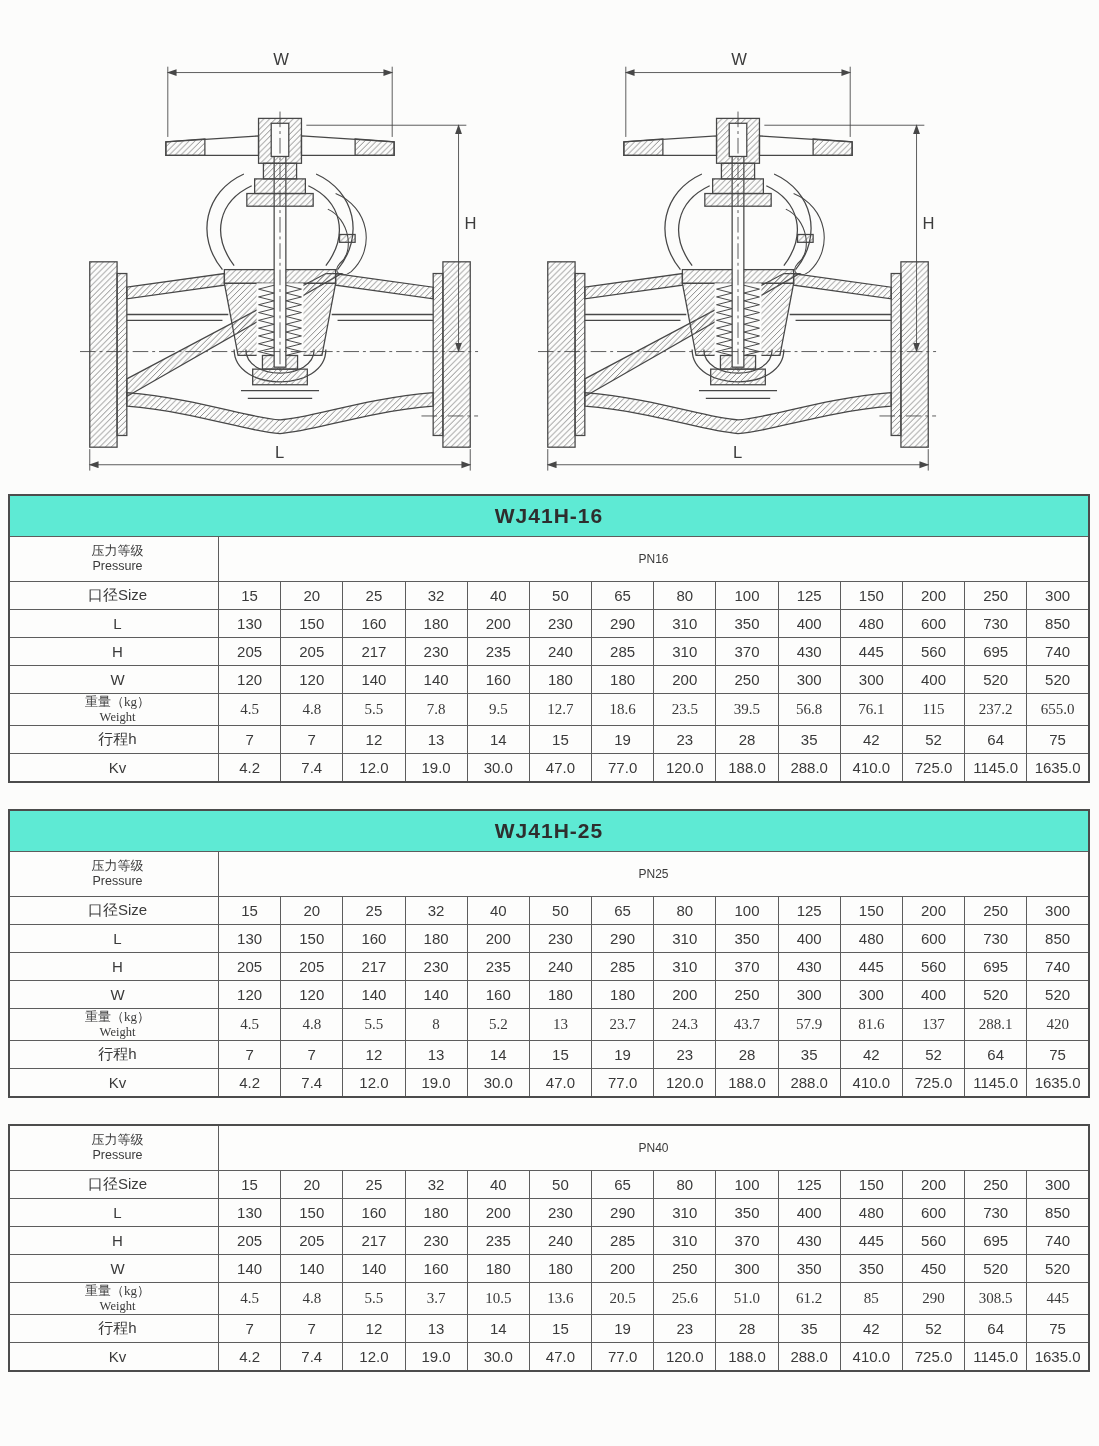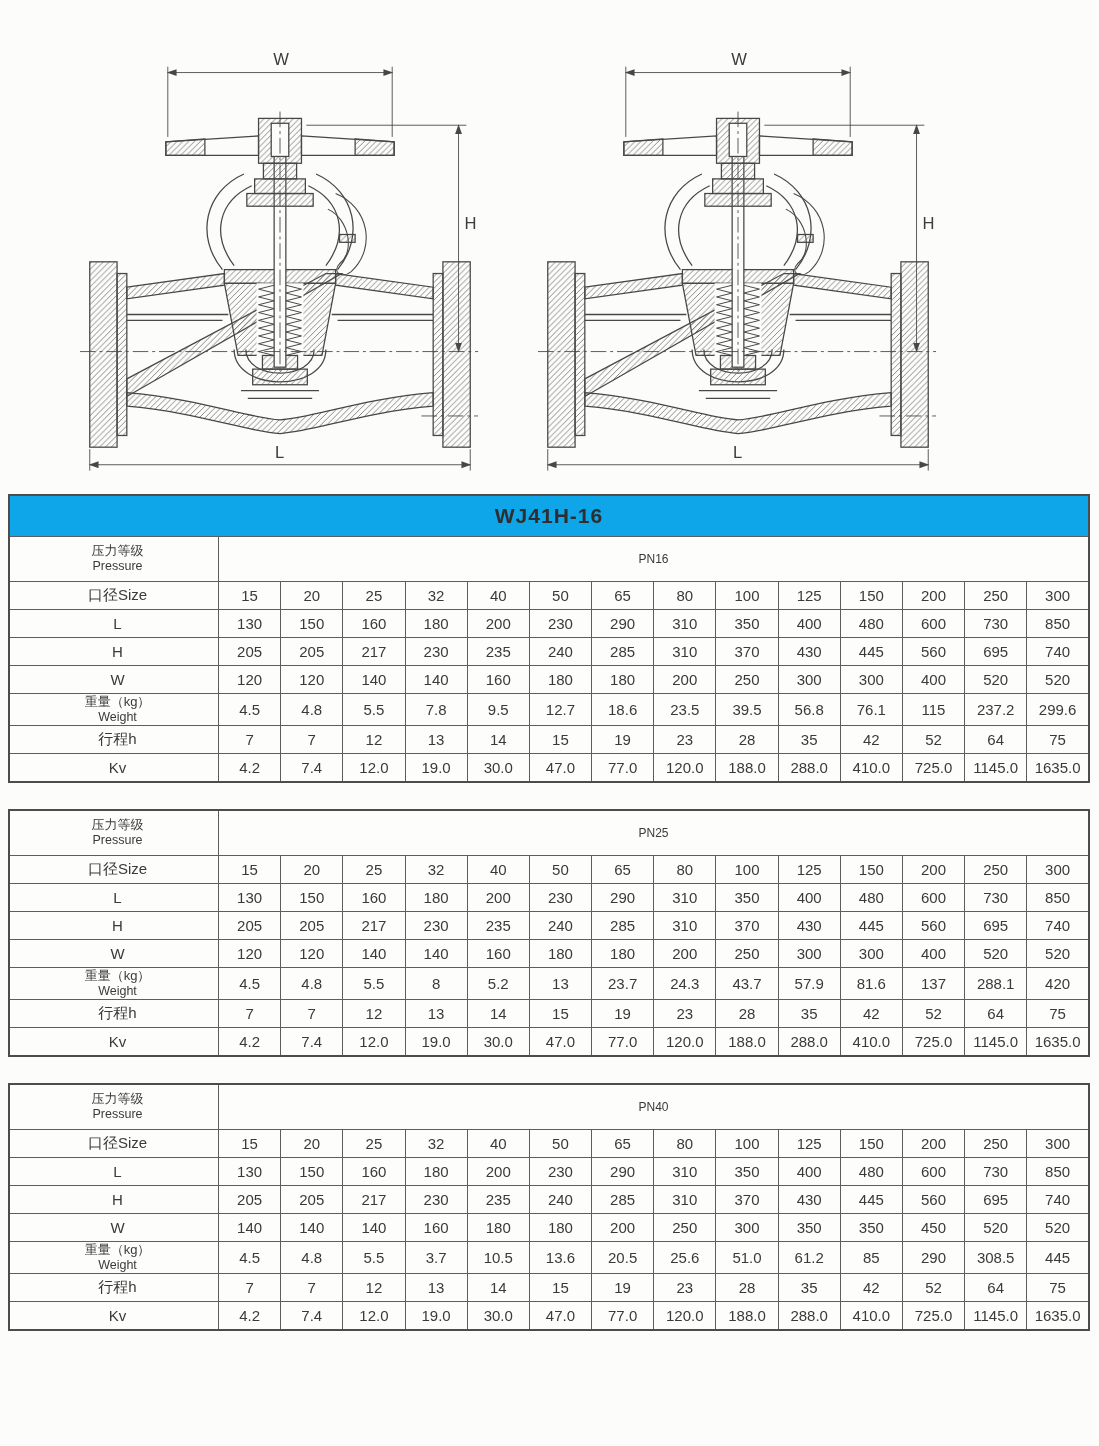--- a/index.html
+++ b/index.html
@@ -33,34 +33,34 @@
     border:1px solid #5d5d5d;
     text-align:center;
     vertical-align:middle;
     font-size:15px;
     color:#3a3a3a;
     padding:0 1px;
     overflow:hidden;
     white-space:nowrap;
   }
   table.spec td.title-cell{
-    background:#0ea5e9;
+    background:#5eead4;
     font-size:21px;
     font-weight:bold;
     letter-spacing:1px;
     height:40px;
     color:#2e2e2e;
   }
   table.spec td.pressure-label{height:44px;}
   table.spec td.pressure-value{font-size:12px;}
   table.spec td.row-label{font-size:15px;padding-left:8px;}
   .lbl-2line{font-size:12.5px;line-height:1.15;}
   .lbl-2line .cn{font-size:13px;}
   table.spec tr.data-row td{height:27px;}
-  table.spec tr.tall-row td{height:31px;}
+  table.spec tr.tall-row td{height:31px;font-family:Liberation Serif, serif;}
 </style>
 </head>
 <body>
 
 <div class="drawings">
 
   <svg class="valve-svg" width="400" height="465" viewBox="0 0 410 465" xmlns="http://www.w3.org/2000/svg">
     <defs>
       <pattern id="hatch" patternUnits="userSpaceOnUse" width="6" height="6">
         <path d="M-1,7 L7,-1" stroke="#6a6a6a" stroke-width="0.8"></path>
@@ -262,21 +262,21 @@
             <td>7.8</td>
             <td>9.5</td>
             <td>12.7</td>
             <td>18.6</td>
             <td>23.5</td>
             <td>39.5</td>
             <td>56.8</td>
             <td>76.1</td>
             <td>115</td>
             <td>237.2</td>
-            <td>299.6</td>
+            <td>655.0</td>
           </tr>
           <tr class="data-row">
             <td class="row-label">行程h</td>
             <td>7</td>
             <td>7</td>
             <td>12</td>
             <td>13</td>
             <td>14</td>
             <td>15</td>
             <td>19</td>
@@ -321,20 +321,23 @@
           <col>
           <col>
           <col>
           <col>
           <col>
           <col>
           <col>
           <col>
         </colgroup>
         <tbody>
+          <tr>
+            <td colspan="15" class="title-cell">WJ41H-25</td>
+          </tr>
           <tr>
             <td class="row-label pressure-label">
               <div class="lbl-2line">
                 <div class="cn">压力等级</div>
                 <div>Pressure</div>
               </div>
             </td>
             <td colspan="14" class="pressure-value">PN25</td>
           </tr>
           <tr class="data-row">

